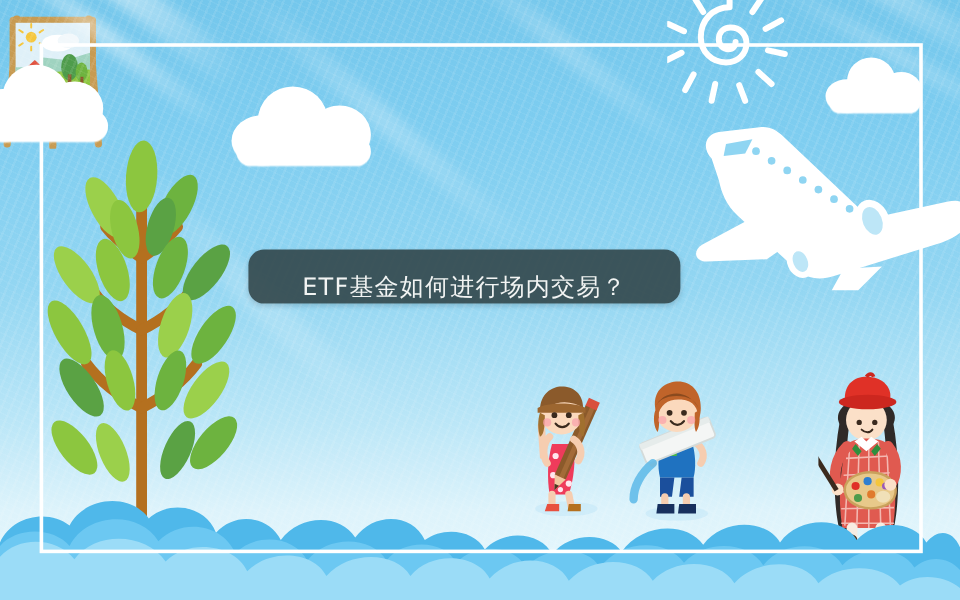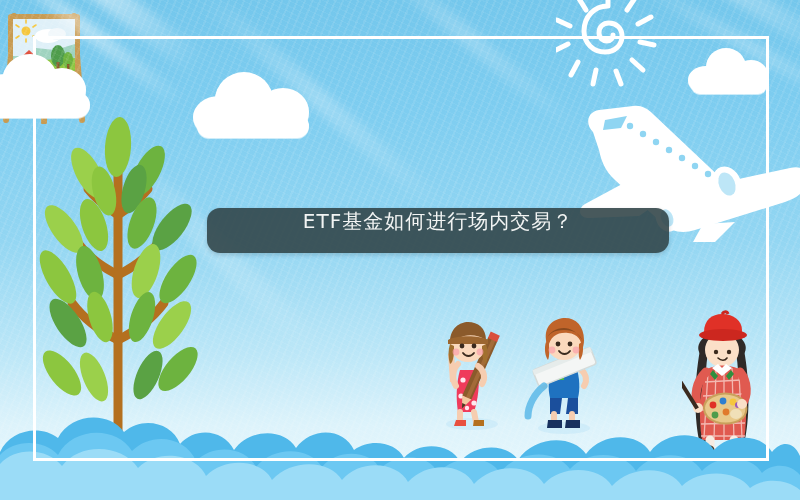--- a/index.html
+++ b/index.html
@@ -77,25 +77,25 @@
   .kid { position: absolute; }
   .kid-girl-pencil { left: 430px; top: 308px; width: 80px; height: 122px; }
   .kid-boy        { left: 520px; top: 306px; width: 90px; height: 128px; }
   .easel          { left: 598px; top: 336px; width: 88px; height: 124px; }
   .kid-artist     { left: 682px; top: 304px; width: 80px; height: 182px; }
 
   
   .title-banner {
     position: absolute;
     left: 207px; top: 208px;
-    width: 462px; height: 45px;
+    width: 360px; height: 45px;
     background: rgba(47,66,70,0.88);
     border-radius: 13px;
     display: flex;
-    align-items: flex-start;
+    align-items: flex-end;
     justify-content: center;
     box-shadow: 0 2px 4px rgba(20,40,50,0.18);
   }
   .title-text {
     color: #f2f4f3;
     font-size: 20px;
     letter-spacing: 1px;
     white-space: nowrap;
     font-family: "DejaVu Sans", "Liberation Sans", sans-serif;
   }

